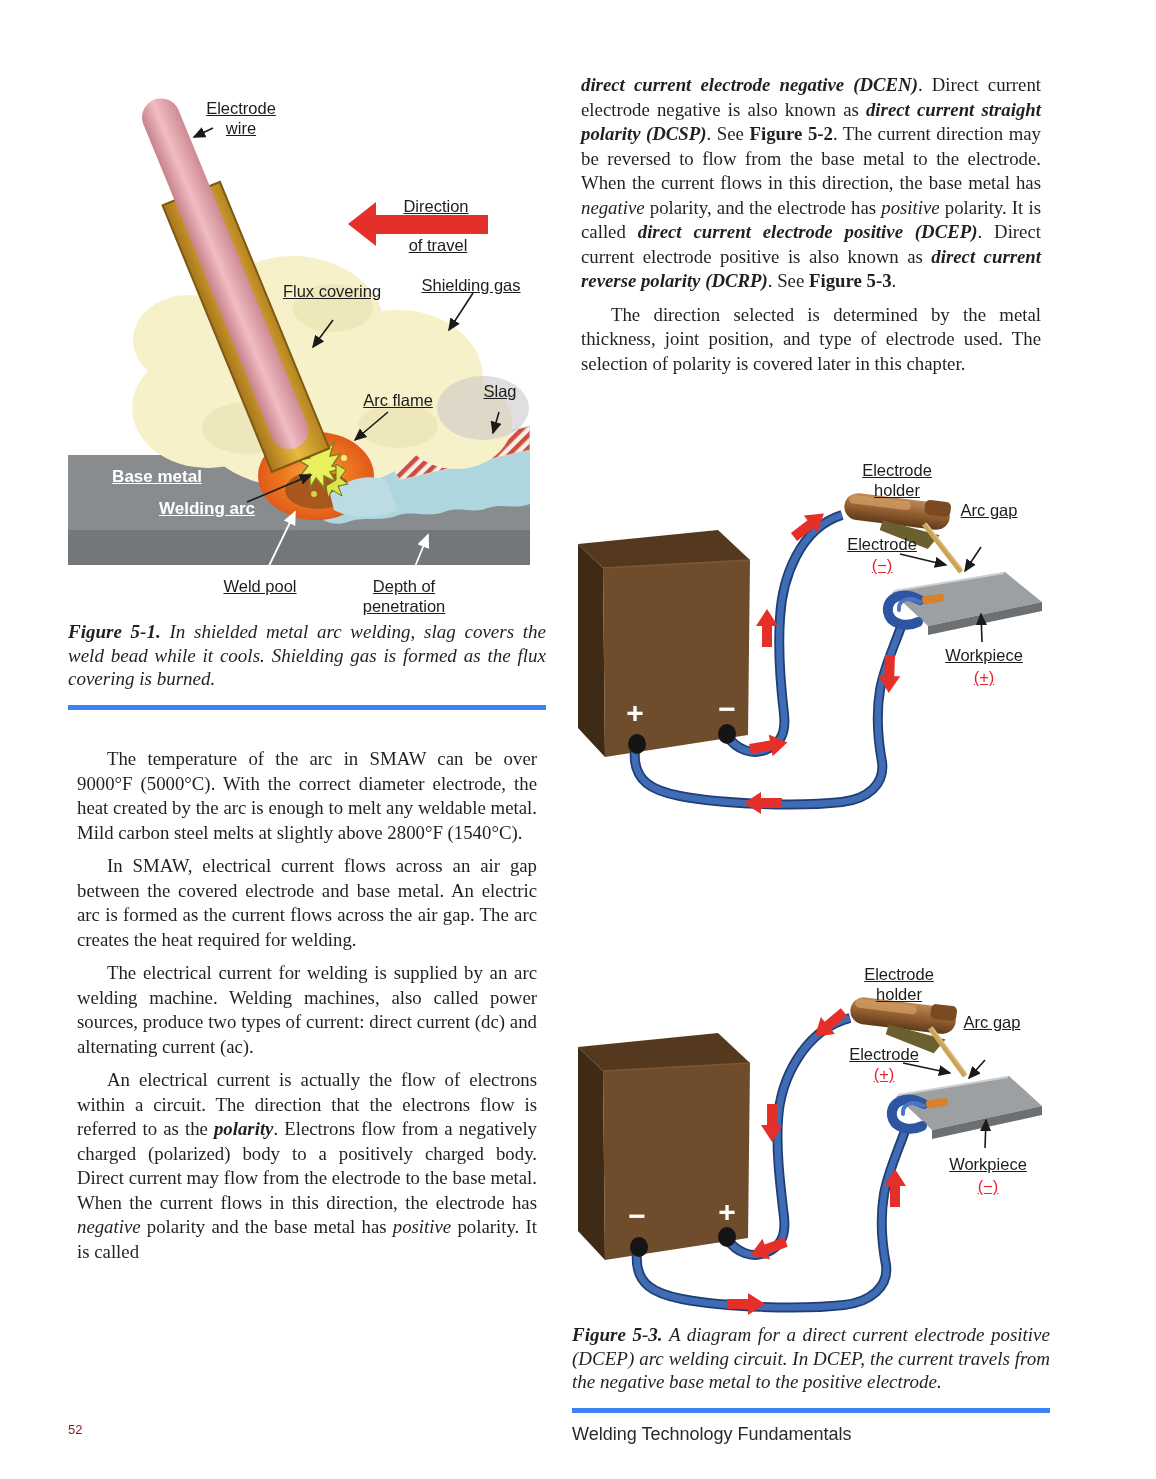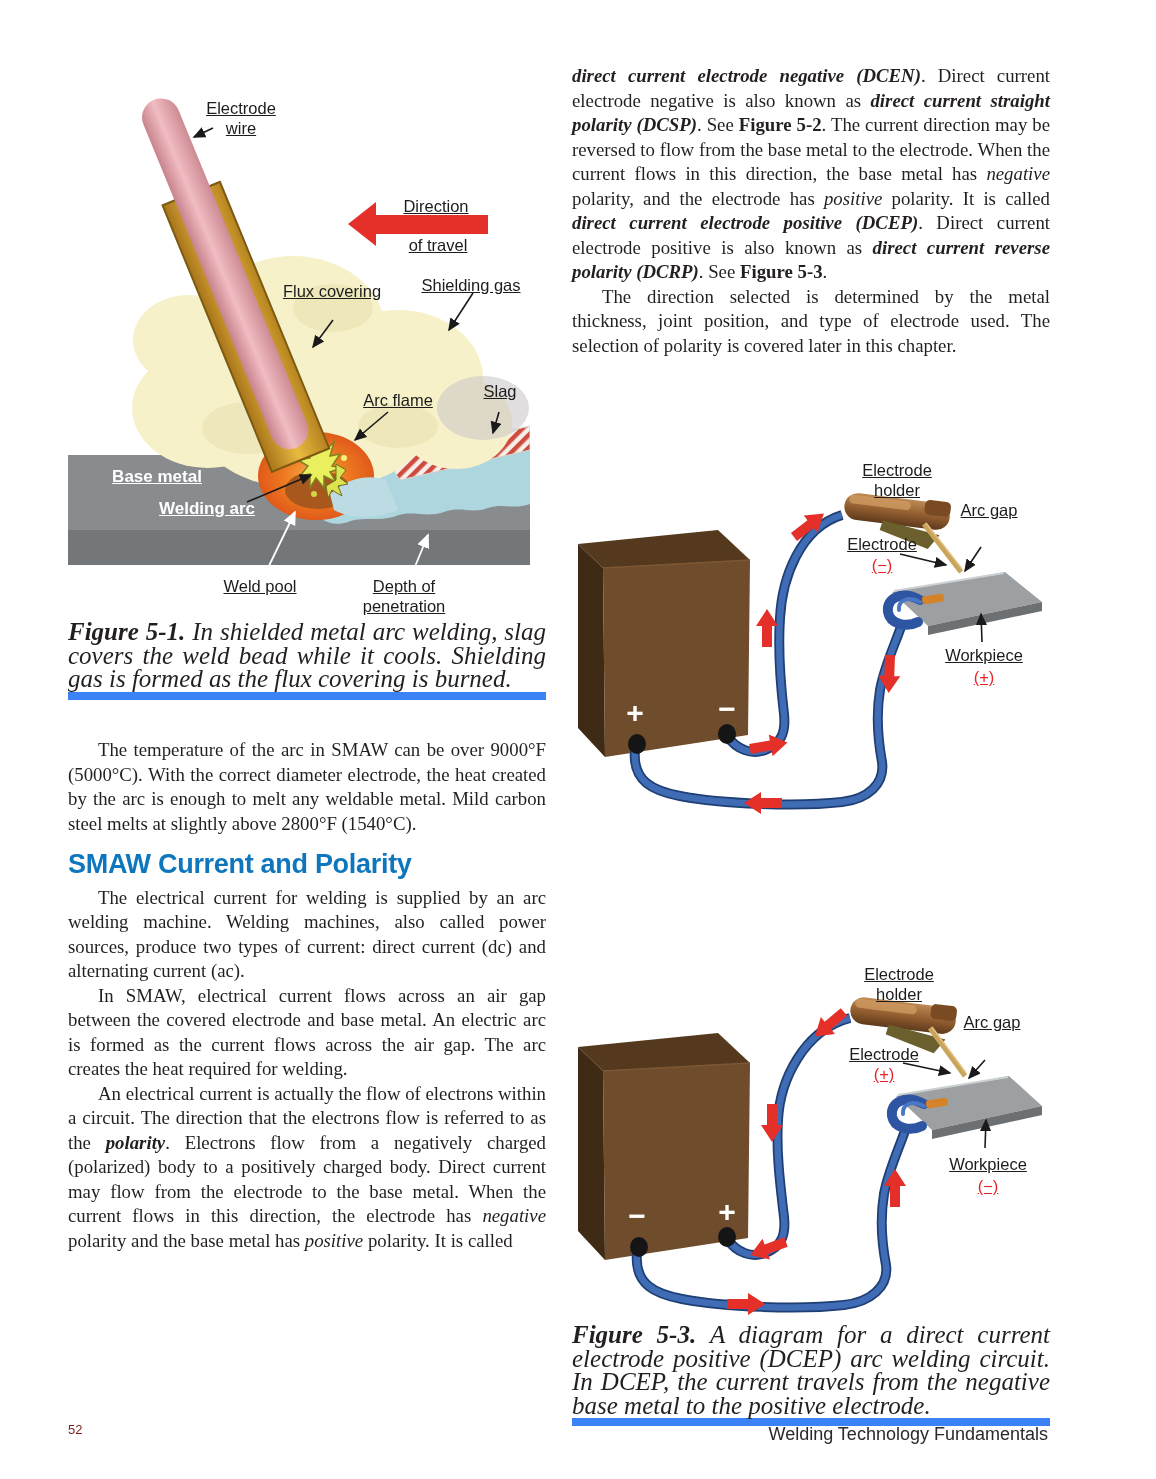--- a/index.html
+++ b/index.html
@@ -1,38 +1,38 @@
 <!DOCTYPE html>
 <html><head>
 <meta charset="utf-8">
 <style>
   html,body{margin:0;padding:0;background:#ffffff;}
   .page{position:relative;width:1156px;height:1479px;background:#ffffff;overflow:hidden;
         font-family:"Liberation Serif",serif;color:#231f20;}
   .col{position:absolute;width:478px;}
   .body-text{font-size:18.8px;line-height:24.5px;text-align:justify;}
-  .body-text p{margin:0;text-indent:30px;}
+  .body-text p{margin:9px;text-indent:30px;}
   .body-text p.noindent{text-indent:0;}
   .section-heading{font-family:"Liberation Sans",sans-serif;font-weight:bold;font-size:27px;
         color:#0e76bc;margin:16px 0 9px 0;letter-spacing:-0.3px;}
-  .caption{font-size:25px;line-height:23.5px;font-style:italic;text-align:justify;
-        padding-bottom:1px;border-bottom:8px solid #3b82f6;}
+  .caption{font-size:19px;line-height:23.5px;font-style:italic;text-align:justify;
+        padding-bottom:14px;border-bottom:5px solid #3b82f6;}
   .seg-i{font-style:italic;}
   .seg-b{font-weight:bold;}
   .seg-bi{font-weight:bold;font-style:italic;}
   figure.fig{position:absolute;margin:0;}
   .fig-label{position:absolute;font-family:"Liberation Sans",sans-serif;font-size:16.5px;
         line-height:20px;text-align:center;color:#1c1c1c;text-decoration:underline;}
   .fig-label.bold-white{color:#ffffff;font-weight:bold;font-size:17px;text-align:center;}
   .fig-label.red{color:#e8242b;}
   .terminal-label{position:absolute;width:34px;text-align:center;color:#ffffff;
         font-family:"Liberation Sans",sans-serif;font-weight:bold;font-size:30px;line-height:30px;}
   .footer-page-num{position:absolute;left:68px;top:1422px;font-family:"Liberation Sans",sans-serif;
         font-size:13px;color:#7f1d1d;}
-  .footer-title{position:absolute;left:572px;top:1424px;width:476px;text-align:right;
+  .footer-title{position:absolute;left:572px;top:1424px;width:476px;
         font-family:"Liberation Sans",sans-serif;font-size:18px;color:#2a2a2a;}
 </style>
 </head>
 <body>
 
 <div class="page">
 
   <figure class="fig" style="left:68px;top:78px;width:462px;height:534px">
     <svg width="462" height="534" viewBox="0 0 462 534">
       <defs>
@@ -134,23 +134,22 @@
     <div class="fig-label bold-white" style="left:24px;top:389px;width:130px">Base metal</div>
     <div class="fig-label bold-white" style="left:74px;top:421px;width:130px">Welding arc</div>
     <div class="fig-label" style="left:142px;top:498px;width:100px">Weld pool</div>
     <div class="fig-label" style="left:286px;top:498px;width:100px">Depth of penetration</div>
   </figure>
 
   <div class="col caption" style="left:68px;top:620px"><span class="seg-bi">Figure 5-1. </span><span class="seg-i">In shielded metal arc welding, slag covers the weld bead while it cools. Shielding gas is formed as the flux covering is burned.</span></div>
 
   <div class="col body-text" style="left:68px;top:738px">
     <p>The temperature of the arc in SMAW can be over 9000°F (5000°C). With the correct diameter electrode, the heat created by the arc is enough to melt any weldable metal. Mild carbon steel melts at slightly above 2800°F (1540°C).</p>
-    <h2 class="section-heading">SMAW Current and Polarity</h2>
+    <p>In SMAW, electrical current flows across an air gap between the covered electrode and base metal. An electric arc is formed as the current flows across the air gap. The arc creates the heat required for welding.</p>
     <p>The electrical current for welding is supplied by an arc welding machine. Welding machines, also called power sources, produce two types of current: direct current (dc) and alternating current (ac).</p>
-    <p>In SMAW, electrical current flows across an air gap between the covered electrode and base metal. An electric arc is formed as the current flows across the air gap. The arc creates the heat required for welding.</p>
     <p><span class="seg-n">An electrical current is actually the flow of electrons within a circuit. The direction that the electrons flow is referred to as the </span><span class="seg-bi">polarity</span><span class="seg-n">. Electrons flow from a negatively charged (polarized) body to a positively charged body. Direct current may flow from the electrode to the base metal. When the current flows in this direction, the electrode has </span><span class="seg-i">negative</span><span class="seg-n"> polarity and the base metal has </span><span class="seg-i">positive</span><span class="seg-n"> polarity. It is called</span></p>
   </div>
 
   <div class="col body-text" style="left:572px;top:64px">
     <p class="noindent"><span class="seg-bi">direct current electrode negative (DCEN)</span><span class="seg-n">. Direct current electrode negative is also known as </span><span class="seg-bi">direct current straight polarity (DCSP)</span><span class="seg-n">. See </span><span class="seg-b">Figure 5-2</span><span class="seg-n">. The current direction may be reversed to flow from the base metal to the electrode. When the current flows in this direction, the base metal has </span><span class="seg-i">negative</span><span class="seg-n"> polarity, and the electrode has </span><span class="seg-i">positive</span><span class="seg-n"> polarity. It is called </span><span class="seg-bi">direct current electrode positive (DCEP)</span><span class="seg-n">. Direct current electrode positive is also known as </span><span class="seg-bi">direct current reverse polarity (DCRP)</span><span class="seg-n">. See </span><span class="seg-b">Figure 5-3</span><span class="seg-n">.</span></p>
     <p>The direction selected is determined by the metal thickness, joint position, and type of electrode used. The selection of polarity is covered later in this chapter.</p>
   </div>
 
   <figure class="fig" style="left:572px;top:452px;width:476px;height:362px">
     <svg width="476" height="362" viewBox="0 0 476 362">

